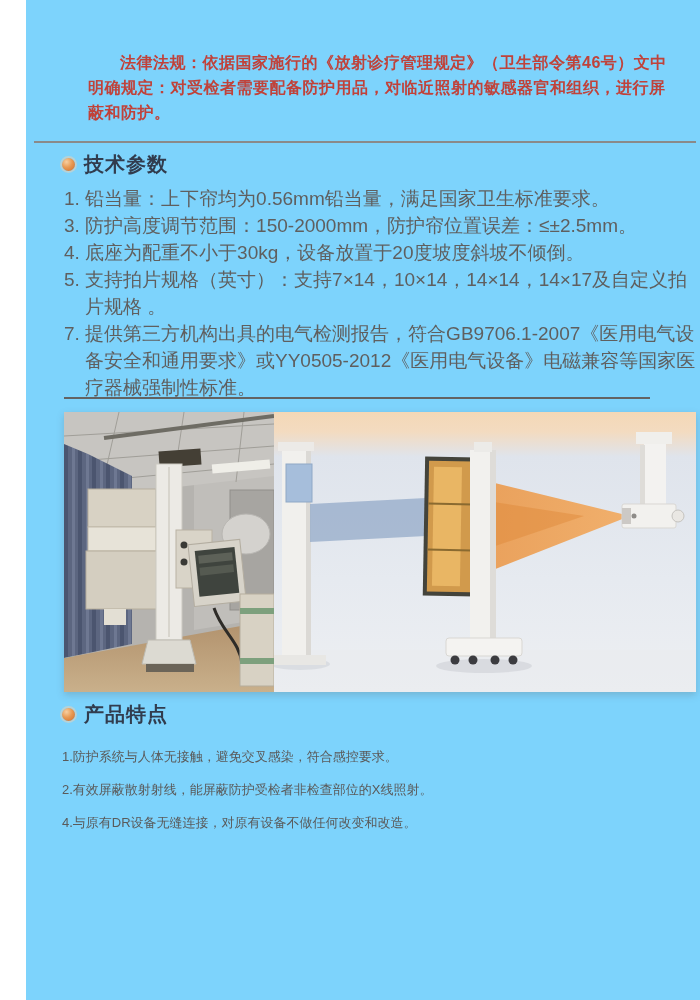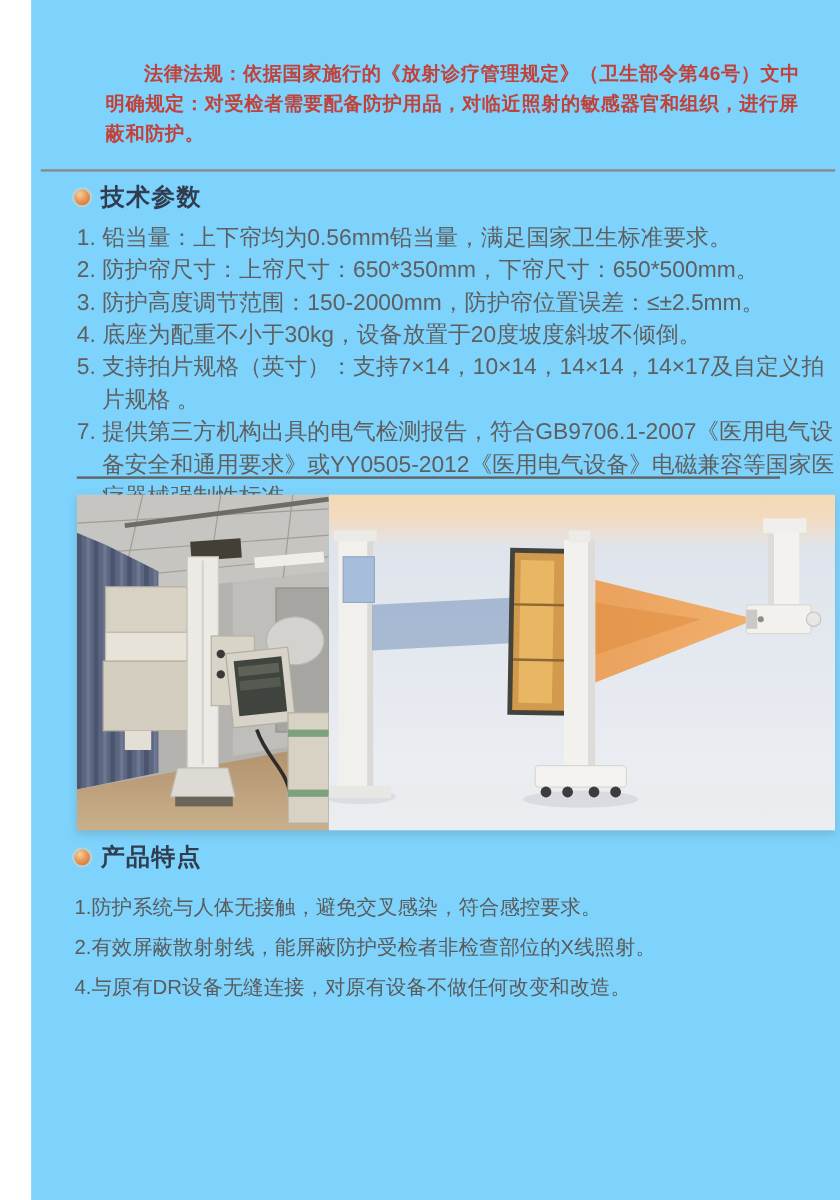--- a/index.html
+++ b/index.html
@@ -46,41 +46,40 @@
   }
   .tech-item{padding-left:21px;text-indent:-21px;}
   .image-strip{
     position:absolute;top:412px;left:38px;width:632px;height:280px;
     display:flex;box-shadow:0 3px 7px rgba(90,90,90,0.25);
   }
   .photo-panel{width:210px;height:280px;flex:0 0 auto;}
   .render-panel{width:422px;height:280px;flex:0 0 auto;}
   .feat-list{
     position:absolute;top:740px;left:36px;width:636px;
-    font-size:17px;color:#5a5a5a;line-height:33px;
+    font-size:13px;color:#5a5a5a;line-height:33px;
   }
   svg{display:block;}
 </style>
 </head>
 <body>
 
 <div class="page">
 
   <p class="legal">法律法规：依据国家施行的《放射诊疗管理规定》（卫生部令第46号）文中明确规定：对受检者需要配备防护用品，对临近照射的敏感器官和组织，进行屏蔽和防护。</p>
 
   <div class="divider1"></div>
 
   <div class="sec-header tech">
     <span class="bullet"></span>
     <h2 class="sec-title">技术参数</h2>
   </div>
 
   <div class="tech-list">
     <div class="tech-item">1. 铅当量：上下帘均为0.56mm铅当量，满足国家卫生标准要求。</div>
-    <div class="tech-item">2. 防护帘尺寸：上帘尺寸：650*350mm，下帘尺寸：650*500mm。</div>
     <div class="tech-item">3. 防护高度调节范围：150-2000mm，防护帘位置误差：≤±2.5mm。</div>
     <div class="tech-item">4. 底座为配重不小于30kg，设备放置于20度坡度斜坡不倾倒。</div>
     <div class="tech-item">5. 支持拍片规格（英寸）：支持7×14，10×14，14×14，14×17及自定义拍片规格 。</div>
     <div class="tech-item">7. 提供第三方机构出具的电气检测报告，符合GB9706.1-2007《医用电气设备安全和通用要求》或YY0505-2012《医用电气设备》电磁兼容等国家医疗器械强制性标准。</div>
   </div>
 
   <div class="divider2"></div>
 
   <div class="image-strip">
 

